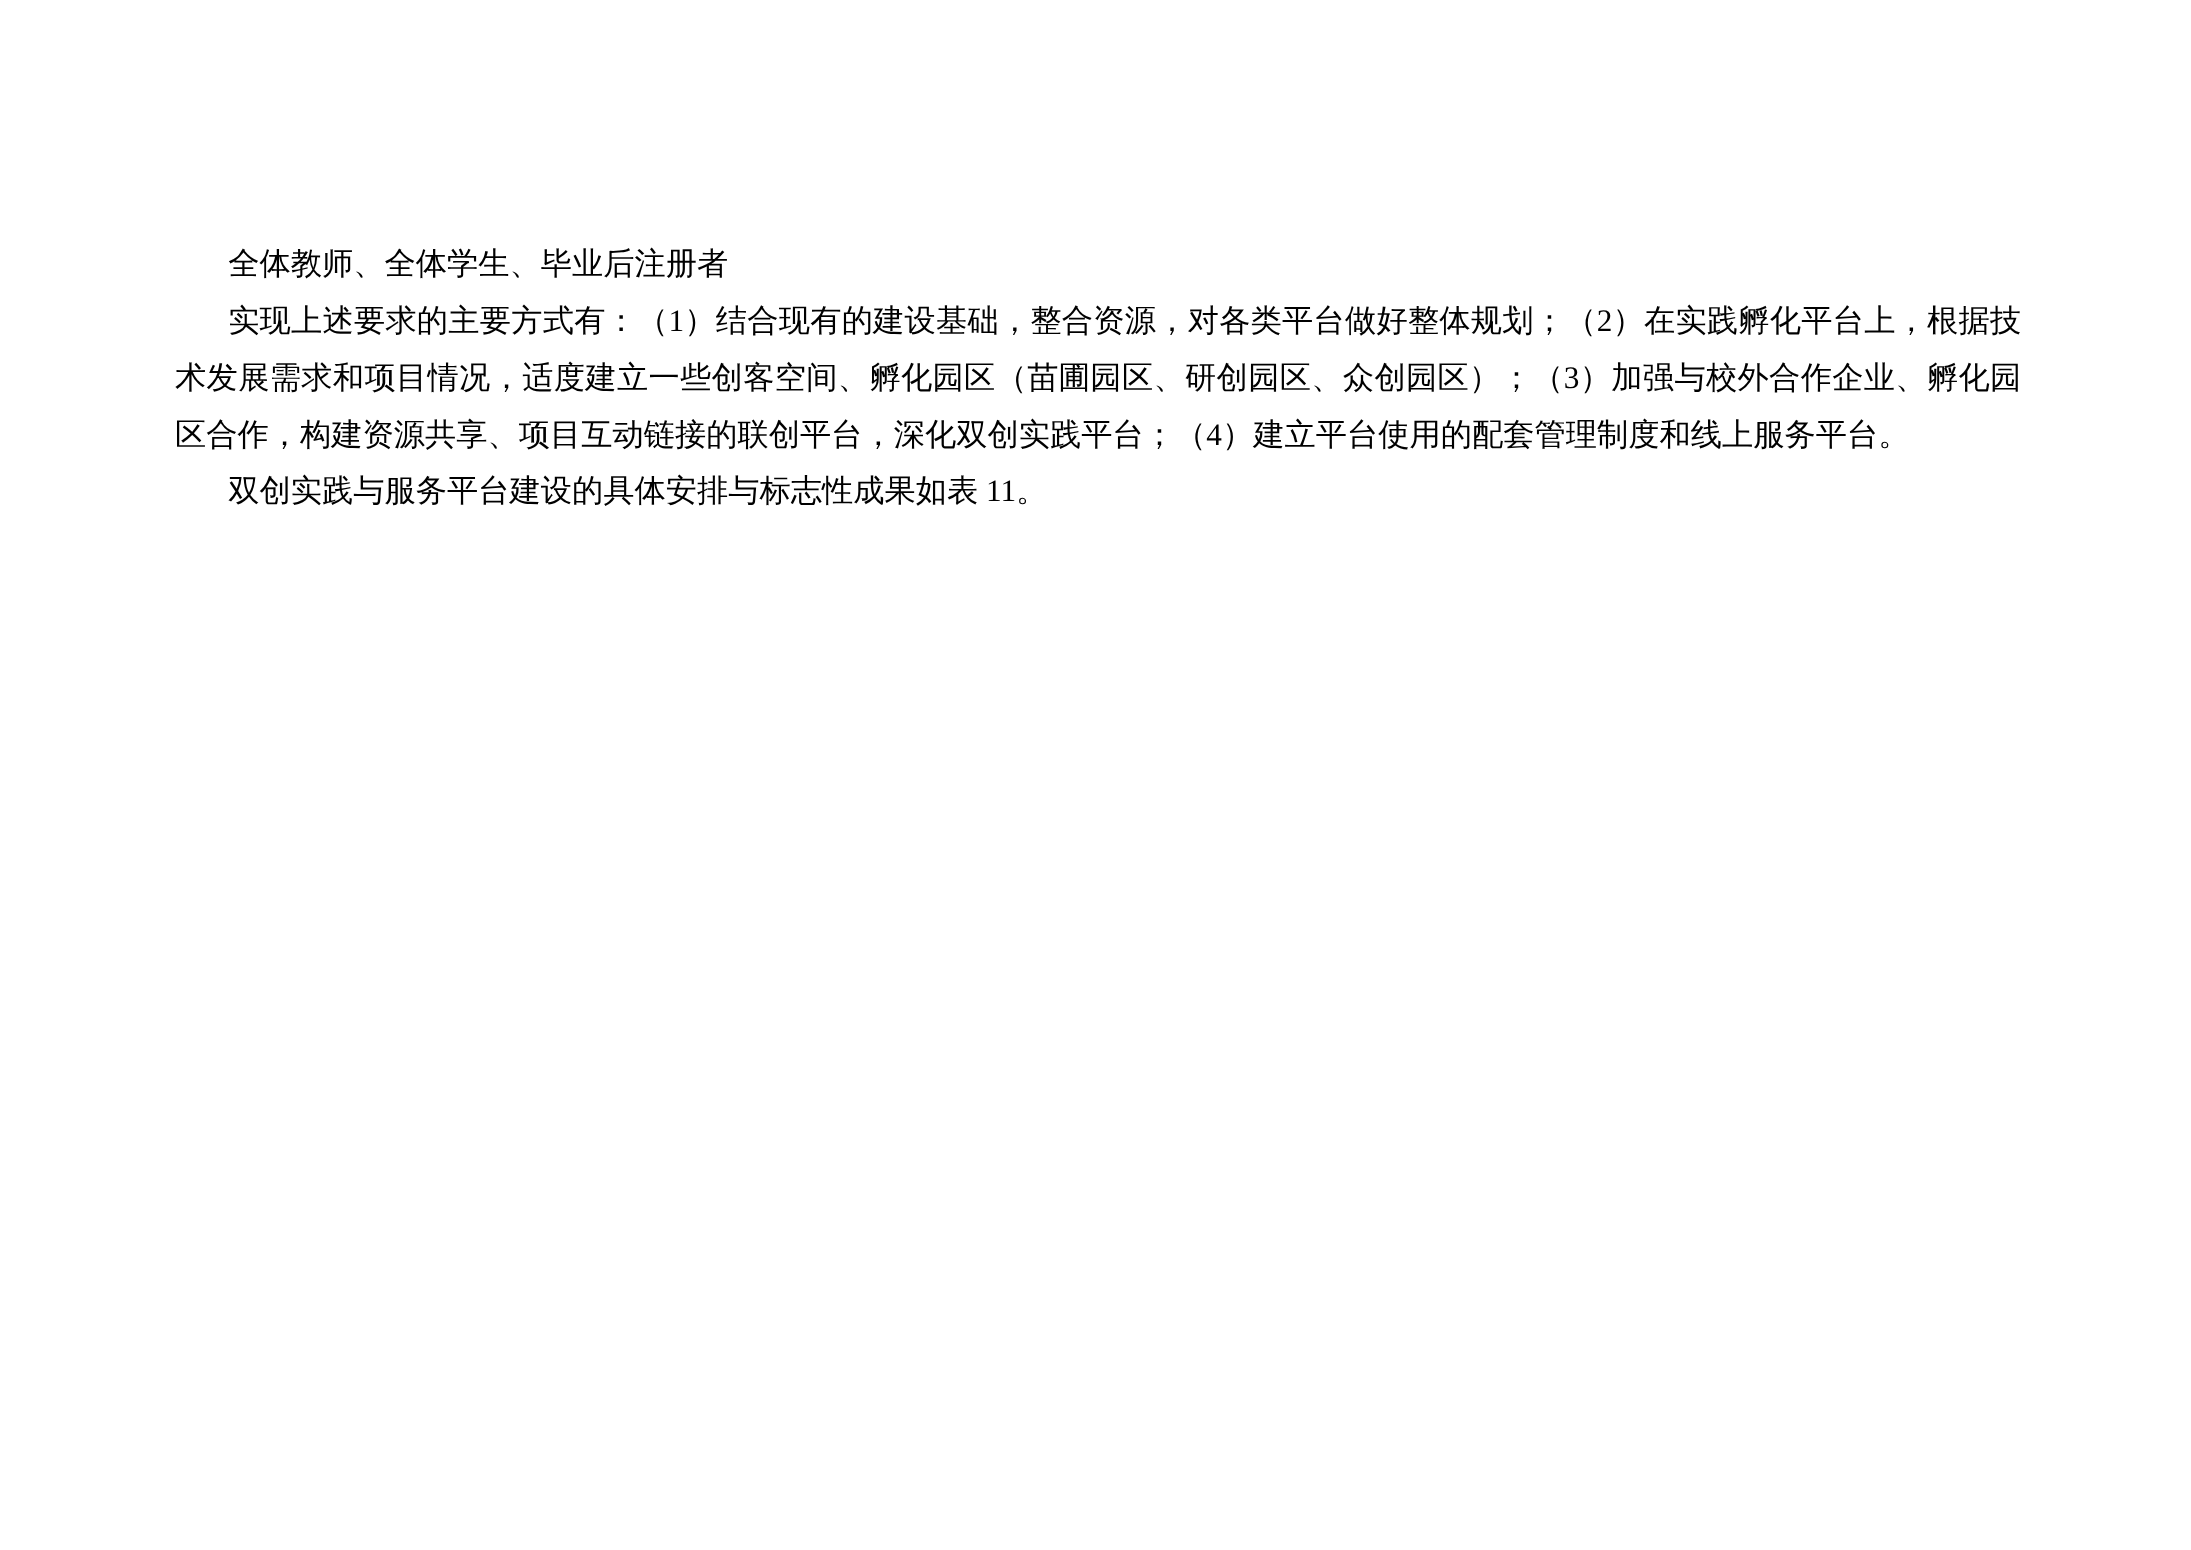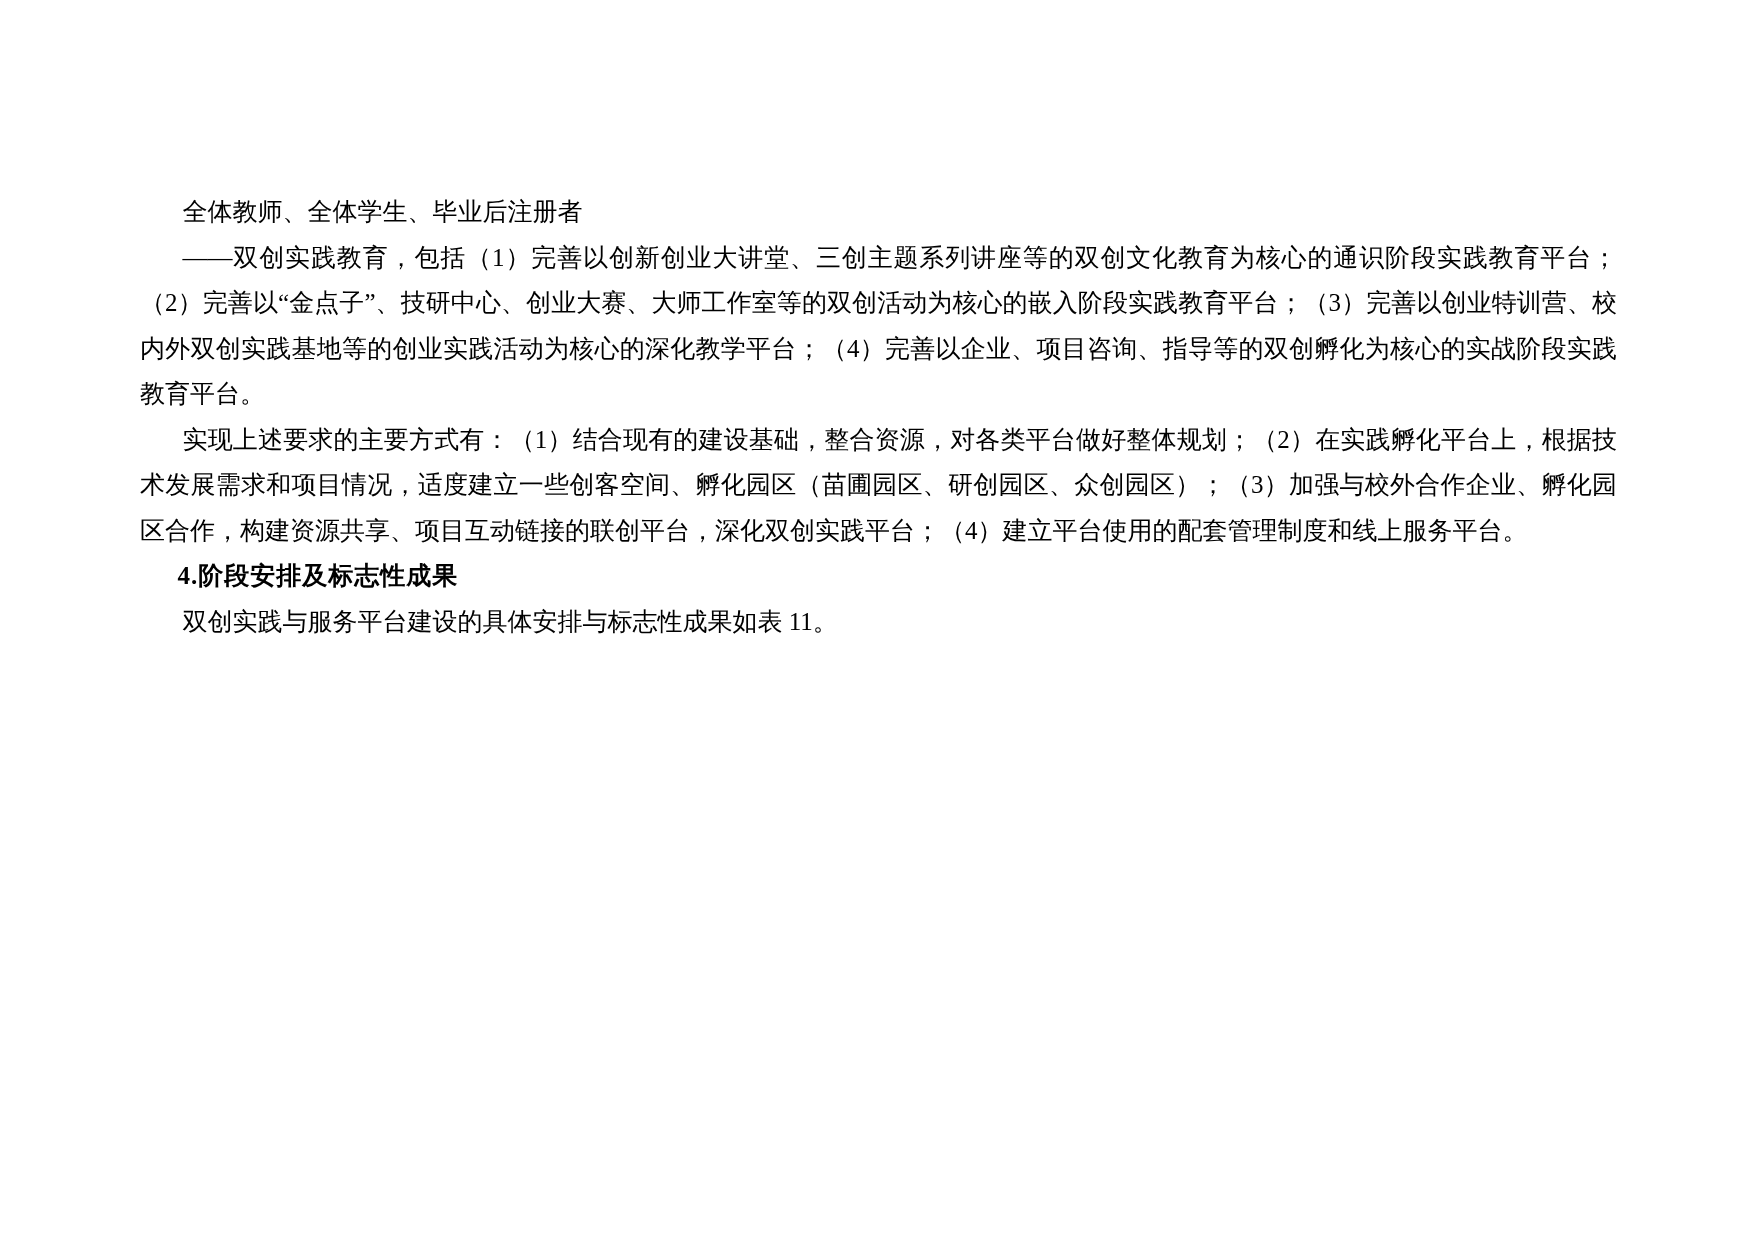--- a/index.html
+++ b/index.html
@@ -65,26 +65,24 @@
 </style>
 </head>
 <body>
 
 <div class="page">
   <div class="content">
 
     <p class="body-line">全体教师、全体学生、毕业后注册者</p>
 
 
-    <p class="para">——双创实践教育，包括（1）完善以创新创业大讲堂、三创主题系列讲座等的双创文化教育为核心的通识阶段实践教育平台；（2）完善以“金点子”、技研中心、创业大赛、大师工作室等的双创活动为核心的嵌入阶段实践教育平台；（3）完善以创业特训营、校内外双创实践基地等的创业实践活动为核心的深化教学平台；（4）完善以企业、项目咨询、指导等的双创孵化为核心的实战阶段实践教育平台。</p>
 
 
 
     <p class="para">实现上述要求的主要方式有：（1）结合现有的建设基础，整合资源，对各类平台做好整体规划；（2）在实践孵化平台上，根据技术发展需求和项目情况，适度建立一些创客空间、孵化园区（苗圃园区、研创园区、众创园区）；（3）加强与校外合作企业、孵化园区合作，构建资源共享、项目互动链接的联创平台，深化双创实践平台；（4）建立平台使用的配套管理制度和线上服务平台。</p>
 
-    <h2 class="heading">4.阶段安排及标志性成果</h2>
 
     <p class="para para-last">双创实践与服务平台建设的具体安排与标志性成果如表 11。</p>
 
   </div>
 
   <div class="page-number">85</div>
 </div>
 
 </body></html>

